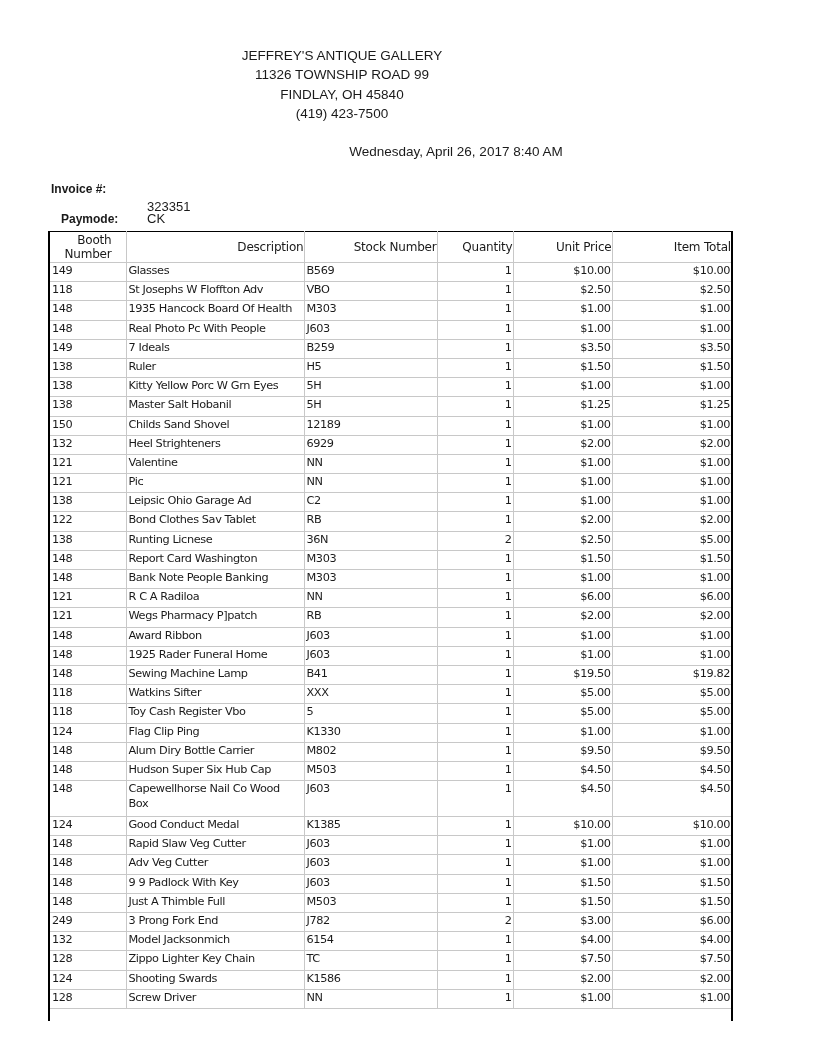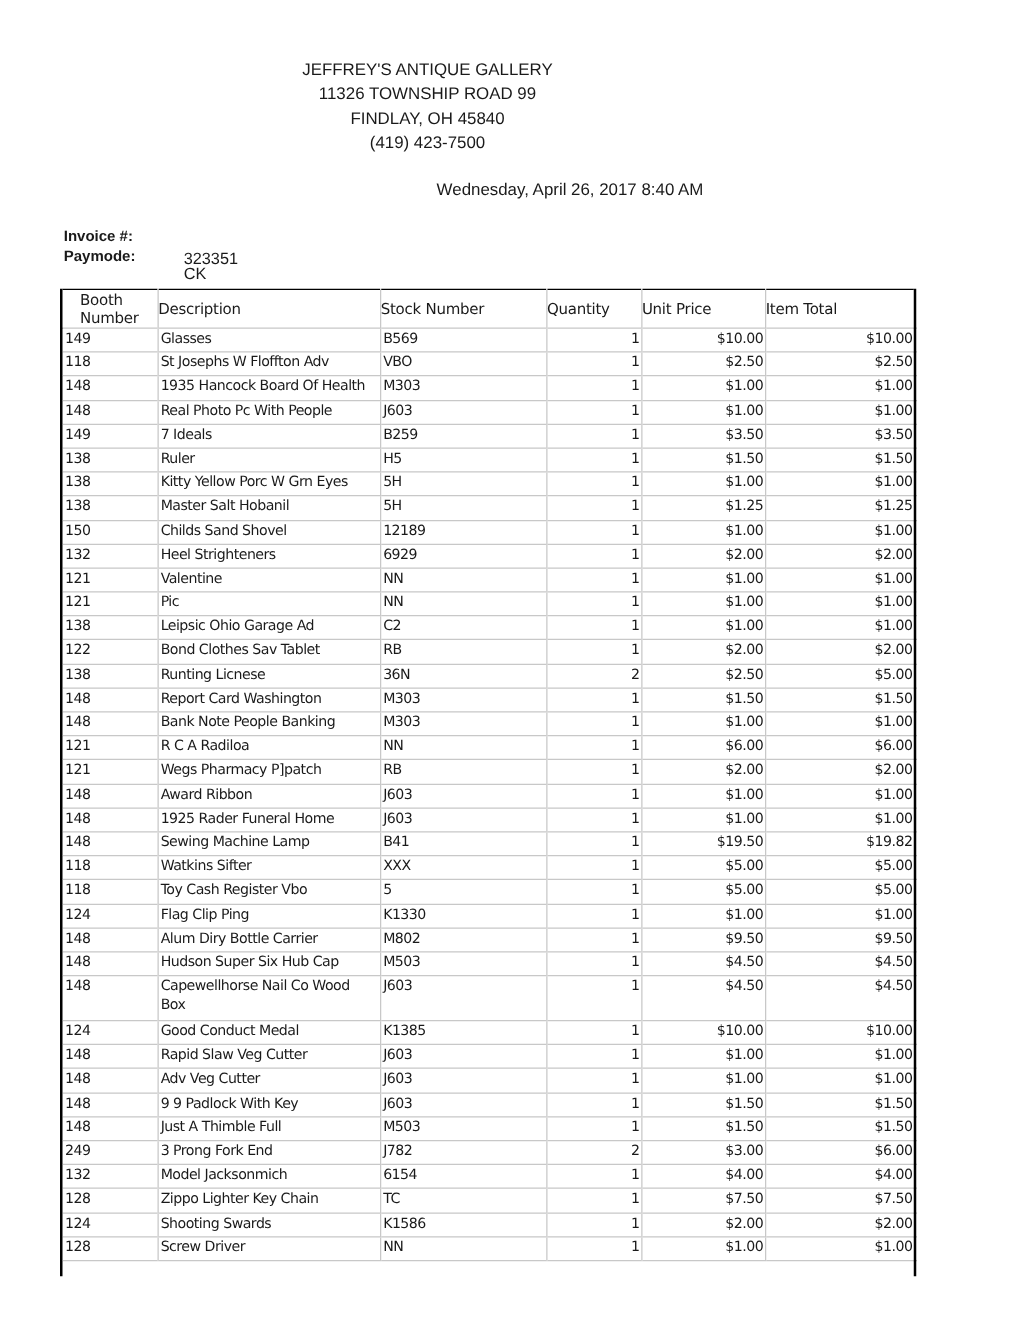--- a/index.html
+++ b/index.html
@@ -9,21 +9,21 @@
   .datetime { position: absolute; left: 0; width: 912px; top: 144px; text-align: center; font-size: 13.5px; }
   .meta-label { position: absolute; left: 51px; font-size: 12px; font-weight: bold; }
   .meta-value { position: absolute; left: 147px; font-size: 13px; }
   table.items { position: absolute; left: 48px; top: 231px; border-collapse: collapse; table-layout: fixed; font-family: "DejaVu Sans", sans-serif; font-size: 11.3px; letter-spacing: -0.4px; border-left: 2px solid #000; border-top: 1px solid #000; border-right: 2px solid #000; }
   table.items col.c1 { width: 77px; }
   table.items col.c2 { width: 178px; }
   table.items col.c3 { width: 133px; }
   table.items col.c4 { width: 76px; }
   table.items col.c5 { width: 99px; }
   table.items col.c6 { width: 120px; }
-  table.items th { font-weight: normal; font-size: 12px; letter-spacing: -0.2px; text-align: left; line-height: 14px; height: 30px; padding: 0; border-left: 1px solid #c8c8c8; vertical-align: middle; }
+  table.items th { font-weight: normal; font-size: 12px; letter-spacing: -0.2px; text-align: right; line-height: 14px; height: 30px; padding: 0; border-left: 1px solid #c8c8c8; vertical-align: middle; }
   table.items th:first-child { border-left: none; }
   table.items td { padding: 0 1px 0 2px; height: 18.2px; line-height: 15px; border-left: 1px solid #c8c8c8; border-top: 1px solid #c8c8c8; vertical-align: top; white-space: nowrap; overflow: hidden; }
   table.items td:first-child { border-left: none; }
   table.items td.num { text-align: right; padding-right: 1px; }
   table.items td.wrap { white-space: normal; }
   table.items tr.tall td { height: 35px; }
   table.items tr.lastline td { border-top: 1px solid #c8c8c8; height: 12px; border-left-color: transparent; }
 </style>
 </head>
 <body>
@@ -31,21 +31,21 @@
 <div class="header">
   <div>JEFFREY'S ANTIQUE GALLERY</div>
   <div>11326 TOWNSHIP ROAD 99</div>
   <div>FINDLAY, OH 45840</div>
   <div>(419) 423-7500</div>
 </div>
 <div class="datetime">Wednesday, April 26, 2017 8:40 AM</div>
 
 <div class="meta-label" style="top:182px;">Invoice #:</div>
 <div class="meta-value" style="top:182px;margin-top:17px;">323351</div>
-<div class="meta-label" style="top:198px;">Paymode:</div>
+<div class="meta-label" style="top:212px;margin-left:10px;">Paymode:</div>
 <div class="meta-value" style="top:211px;">CK</div>
 
 <table class="items">
   <colgroup>
     <col class="c1">
       <col class="c2">
       <col class="c3">
       <col class="c4">
       <col class="c5">
       <col class="c6">

